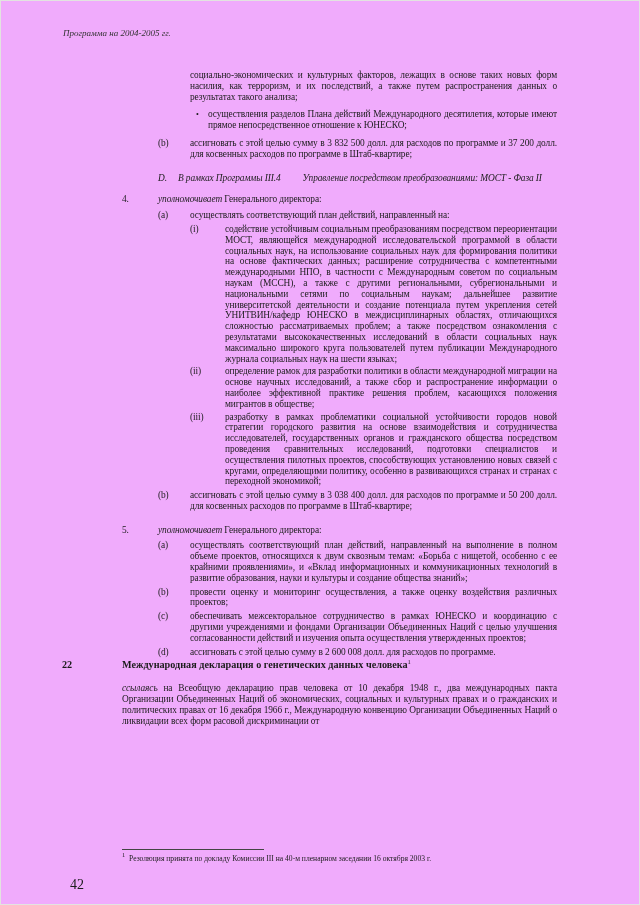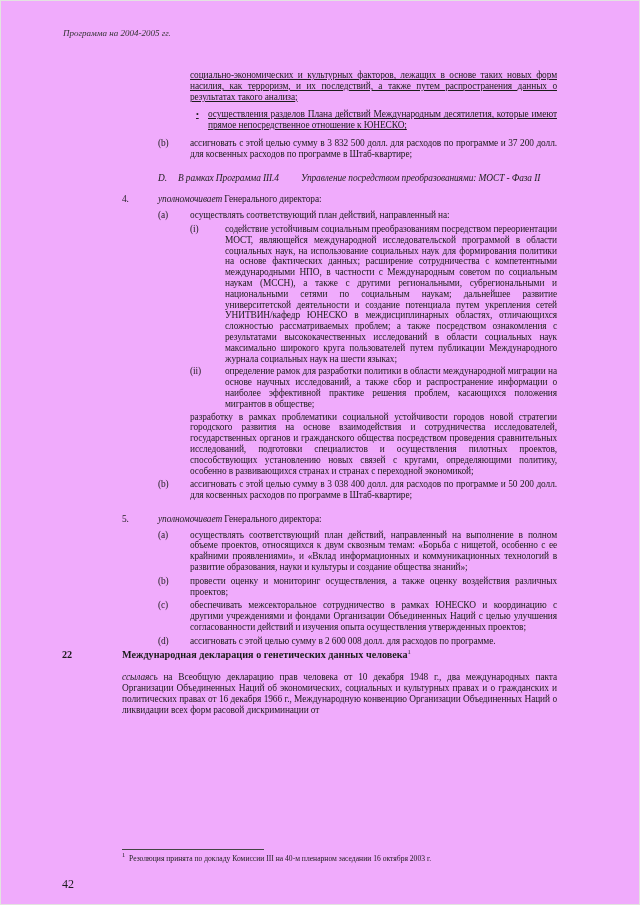--- a/index.html
+++ b/index.html
@@ -43,53 +43,53 @@
   .row.dhead .lbl{width:20px;}
   .row.dhead .dtitle{margin-left:22px;}
   .verb{font-style:italic;}
   .res-head{display:flex;margin-left:62px;margin-right:83px;font-weight:bold;font-size:10.2px;letter-spacing:0;}
   .res-head .num{width:60px;flex:none;}
   sup{font-size:6.5px;vertical-align:super;line-height:0;font-weight:normal;}
   .genconf{font-style:italic;}
   .mb2{margin-bottom:2px;}
   .mb3{margin-bottom:3px;}
   .mb5{margin-bottom:5px;}
-  .mb7{margin-bottom:7px;text-decoration:underline;}
+  .mb7{margin-bottom:7px;}
   .mb11{margin-bottom:11px;}
   .mb12{margin-bottom:12px;}
   .mb13{margin-bottom:13px;}
   .mt16{}
   .footnote-rule{position:absolute;left:122px;top:849px;width:142px;border-top:1px solid #444;}
   .footnote{position:absolute;left:122px;top:854px;right:70px;font-size:7.6px;line-height:9px;color:#1c1c1c;}
-  .page-number{position:absolute;left:62px;top:877px;font-size:12px;}
+  .page-number{position:absolute;left:70px;top:877px;font-size:14px;}
 </style>
 </head>
 <body>
 
 <div class="page">
 
   <div class="running-header">Программа на 2004-2005 гг.</div>
 
   <div class="content">
 
     <p class="just ind-l2 mb7">социально-экономических и культурных факторов, лежащих в основе таких новых форм насилия, как терроризм, и их последствий, а также путем распространения данных о результатах такого анализа;</p>
 
     <div class="row bullet-row mb7">
       <span class="lbl">•</span>
-      <span class="txt">осуществления разделов Плана действий Международным десятилетия, которые имеют прямое непосредственное отношение к ЮНЕСКО;</span>
+      <span class="txt">осуществления разделов Плана действий Международного десятилетия, которые имеют прямое непосредственное отношение к ЮНЕСКО;</span>
     </div>
 
     <div class="row letter mb13">
       <span class="lbl">(b)</span>
       <span class="txt">ассигновать с этой целью сумму в 3 832 500 долл. для расходов по программе и 37 200 долл. для косвенных расходов по программе в Штаб-квартире;</span>
     </div>
 
     <div class="row dhead mb11">
       <span class="lbl">D.</span>
-      <span class="dprog">В рамках Программа III.4</span>
+      <span class="dprog">В рамках Программы III.4</span>
       <span class="dtitle">Управление посредством преобразованиями: МОСТ - Фаза II</span>
     </div>
 
     <div class="row num mb5">
       <span class="lbl">4.</span>
       <span class="txt"><span class="verb">уполномочивает</span> <span>Генерального директора:</span></span>
     </div>
 
     <div class="row letter mb3">
       <span class="lbl">(a)</span>
@@ -100,20 +100,21 @@
       <span class="lbl">(i)</span>
       <span class="txt">содействие устойчивым социальным преобразованиям посредством переориентации МОСТ, являющейся международной исследовательской программой в области социальных наук, на использование социальных наук для формирования политики на основе фактических данных; расширение сотрудничества с компетентными международными НПО, в частности с Международным советом по социальным наукам (МССН), а также с другими региональными, субрегиональными и национальными сетями по социальным наукам; дальнейшее развитие университетской деятельности и создание потенциала путем укрепления сетей УНИТВИН/кафедр ЮНЕСКО в междисциплинарных областях, отличающихся сложностью рассматриваемых проблем; а также посредством ознакомления с результатами высококачественных исследований в области социальных наук максимально широкого круга пользователей путем публикации Международного журнала социальных наук на шести языках;</span>
     </div>
 
     <div class="row roman mb2">
       <span class="lbl">(ii)</span>
       <span class="txt">определение рамок для разработки политики в области международной миграции на основе научных исследований, а также сбор и распространение информации о наиболее эффективной практике решения проблем, касающихся положения мигрантов в обществе;</span>
     </div>
 
     <div class="row roman mb3">
+      <span class="lbl">(iii)</span>
       <span class="txt">разработку в рамках проблематики социальной устойчивости городов новой стратегии городского развития на основе взаимодействия и сотрудничества исследователей, государственных органов и гражданского общества посредством проведения сравнительных исследований, подготовки специалистов и осуществления пилотных проектов, способствующих установлению новых связей с кругами, определяющими политику, особенно в развивающихся странах и странах с переходной экономикой;</span>
     </div>
 
     <div class="row letter mb13">
       <span class="lbl">(b)</span>
       <span class="txt">ассигновать с этой целью сумму в 3 038 400 долл. для расходов по программе и 50 200 долл. для косвенных расходов по программе в Штаб-квартире;</span>
     </div>
 
 
     <div class="row num mb5">

